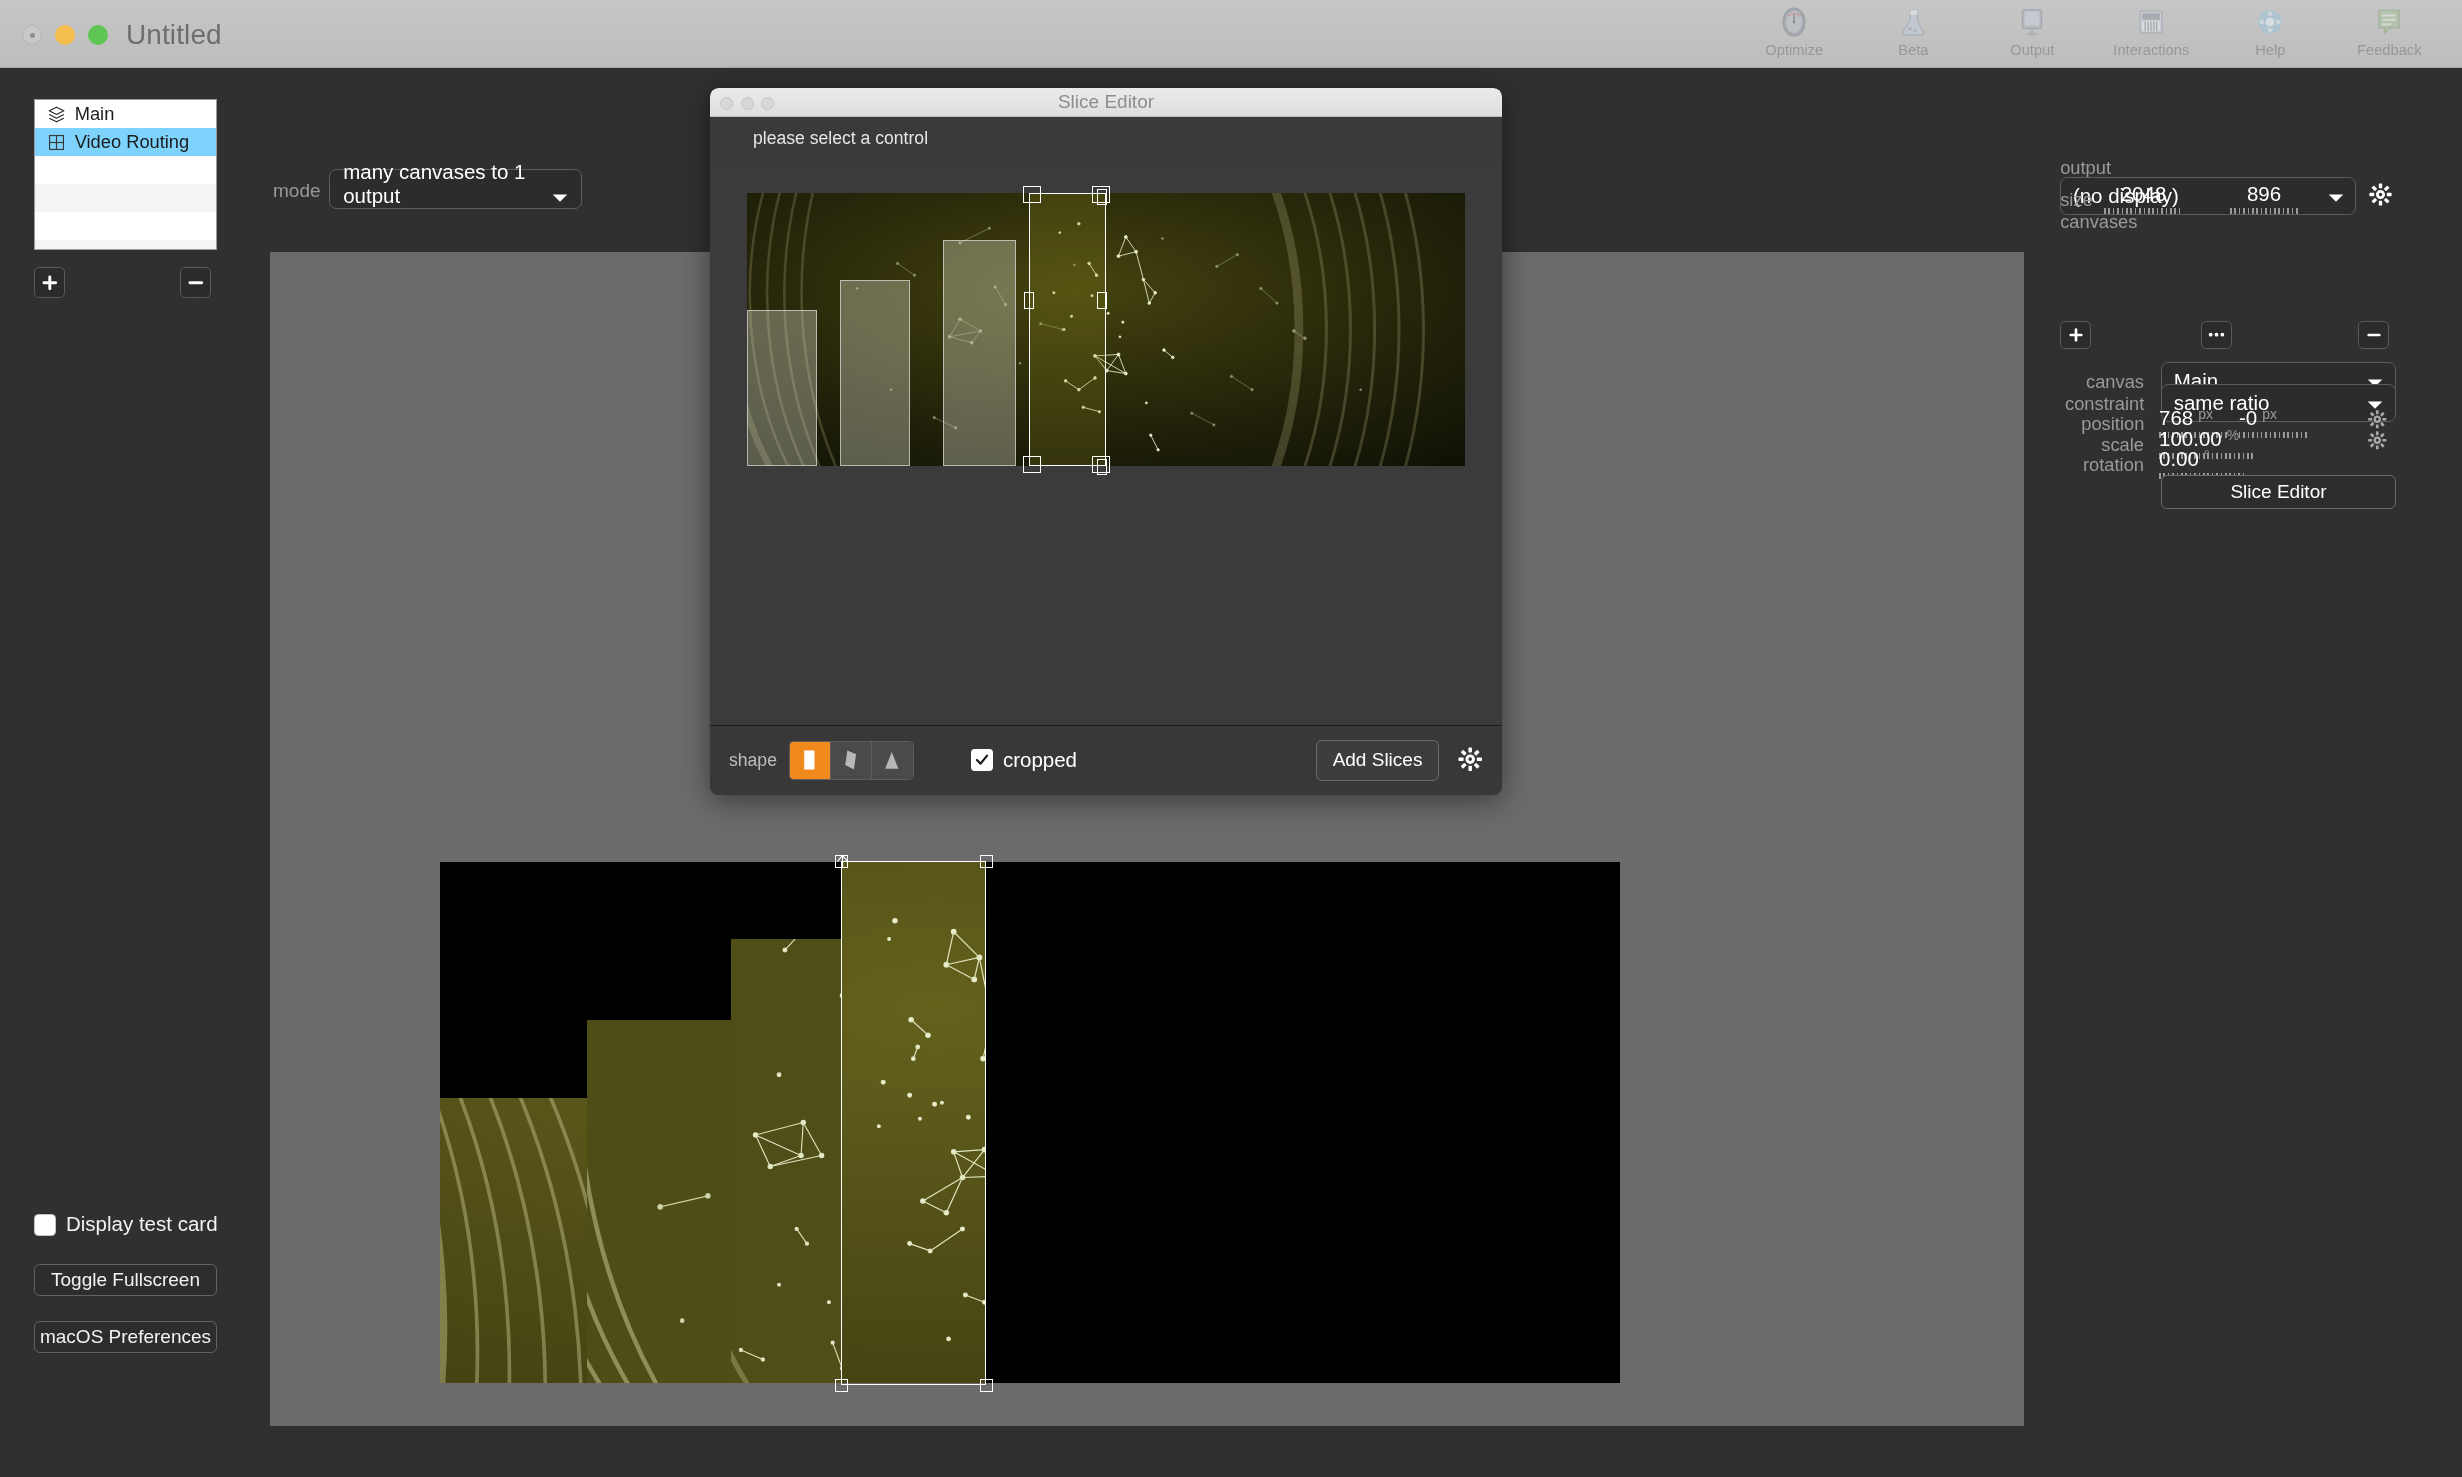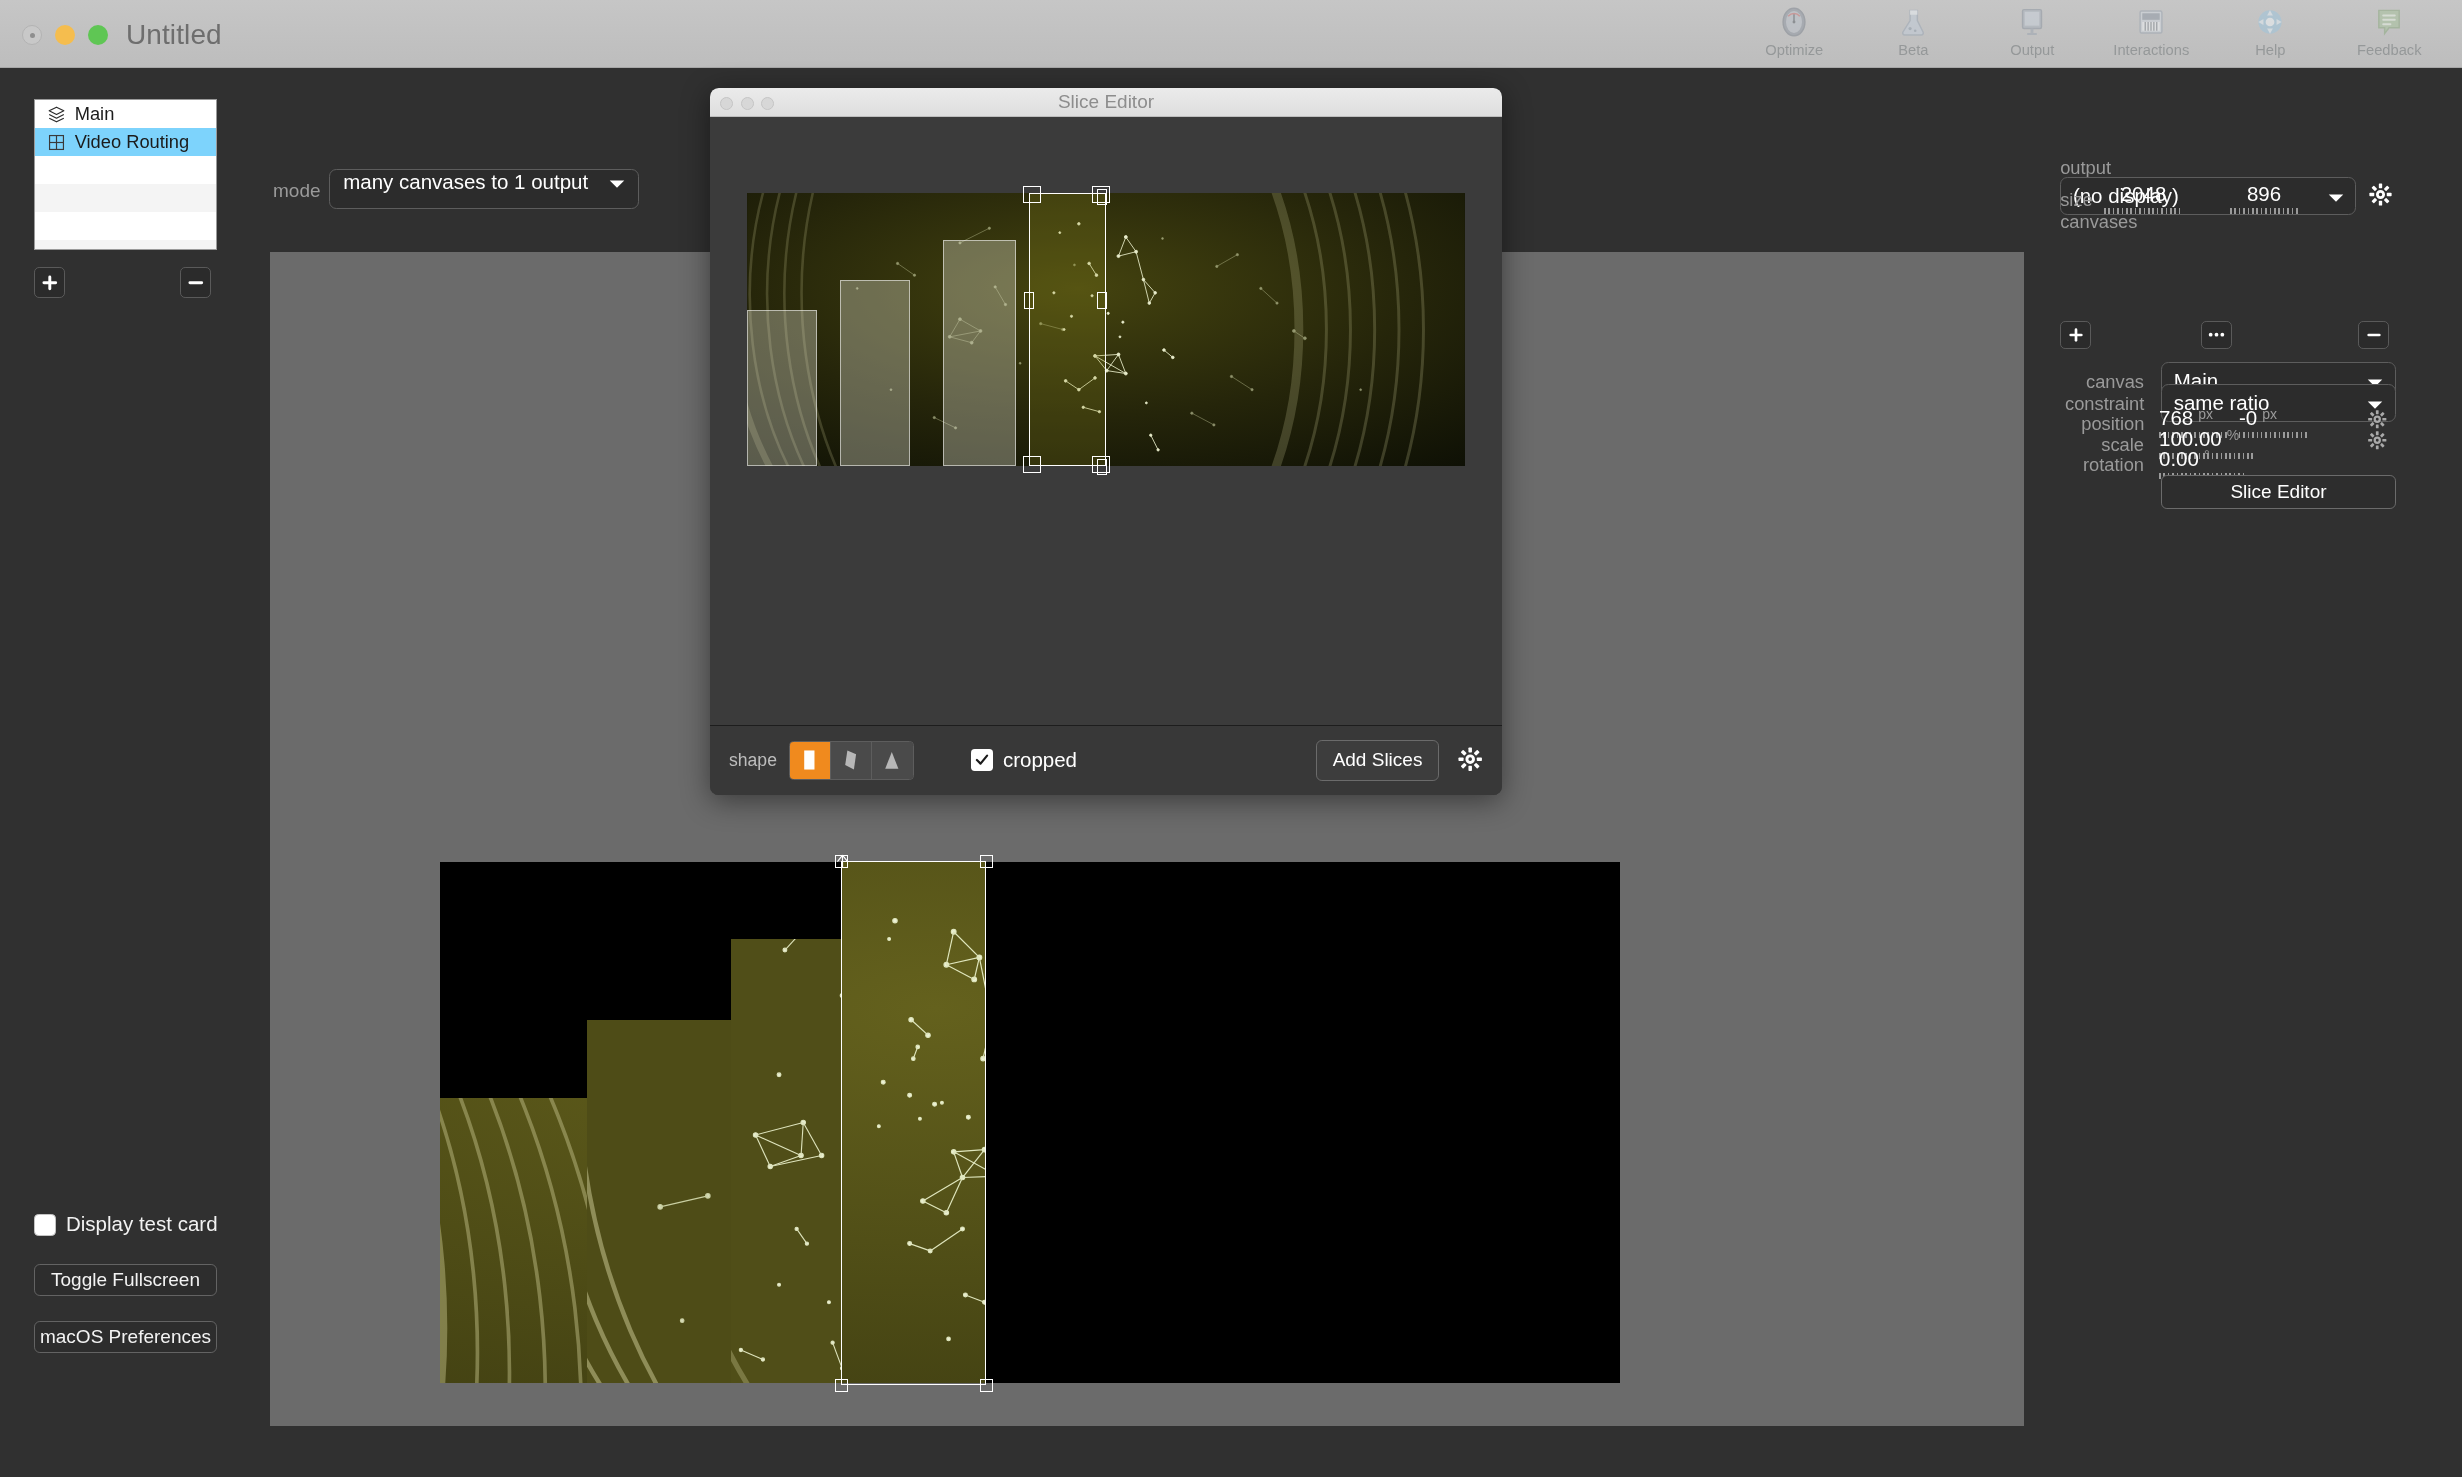--- a/index.html
+++ b/index.html
@@ -62,23 +62,23 @@
     background:#2d2d2d; border:0.7px solid #636363; color:#f3f3f3;
     font-size:19px; display:flex; align-items:center; justify-content:center;
     font-family:"Liberation Sans", sans-serif;
   }
   .lwbtn.fs { top:1194px;text-align:center; }
   .lwbtn.mp { top:1251px; }
 
   
   .mode-label { position:absolute; left:273px; top:110px; font-size:19px; color:#9a9a9a; }
   .mode-select {
-    position:absolute; left:329px; top:99px; width:310px; height:40px;
+    position:absolute; left:329px; top:99px; width:253px; height:40px;
     background:#2c2c2c; border:0.7px solid #5d5d5d; border-radius:7.3px;
-    display:flex; align-items:flex-start; padding:0 13.2px; color:#fff; font-size:20.5px;
+    display:flex; align-items:flex-end; padding:0 13.2px; color:#fff; font-size:20.5px;
   }
   .mode-select .caret { margin-left:auto; }
 
   
   .preview-stage {
     position:absolute; left:270px; top:182px; width:1754px; height:1174px;
     background:#6b6b6b;
   }
   .out-frame {
     position:absolute; left:170px; top:610px; width:1180px; height:521px;
@@ -523,20 +523,21 @@
       </svg>
     </div>
 
     <div class="dlg">
       <div class="dlg-bar">
         <span class="dlg-tl a"></span>
         <span class="dlg-tl b"></span>
         <span class="dlg-tl c"></span>
         <span class="t">Slice Editor</span>
       </div>
+      <div class="dlg-sub">please select a control</div>
 
       <div class="dlg-canvas">
         <div class="video-frame">
           <svg width="718" height="273" viewBox="0 0 978 372">
             <defs>
               <radialGradient id="dg" cx="0.46" cy="0.35" r="0.85">
                 <stop offset="0%" stop-color="#44430f"></stop>
                   <stop offset="55%" stop-color="#25250a"></stop>
                   <stop offset="100%" stop-color="#0e1005"></stop>
               </radialGradient>

